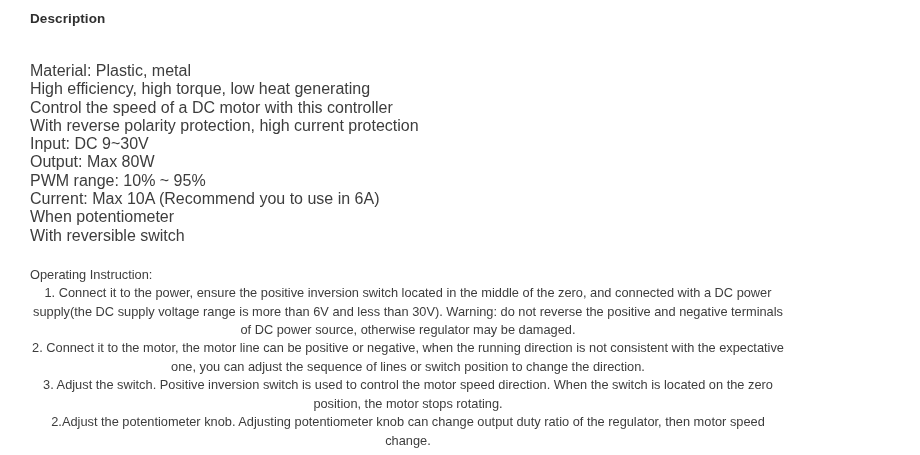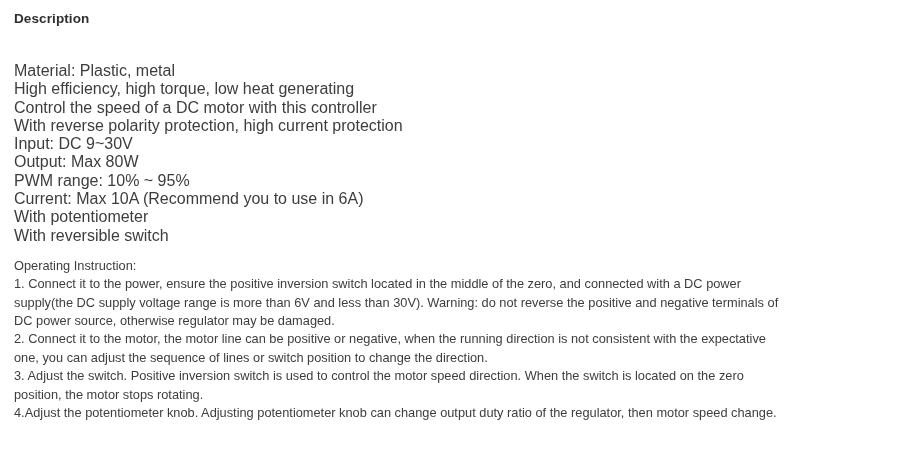--- a/index.html
+++ b/index.html
@@ -12,21 +12,21 @@
     height: 455px;
     font-family: "Liberation Sans", sans-serif;
     color: #3b3b3b;
     overflow: hidden;
   }
   .page {
     position: relative;
     width: 800px;
     height: 455px;
     box-sizing: border-box;
-    padding: 10px 14px 0 14px;
+    padding: 10px 14px 0 30px;
   }
   .section-title {
     font-size: 13.5px;
     font-weight: bold;
     color: #2f2f2f;
     letter-spacing: 0.1px;
     margin: 0 0 0 0;
     line-height: 18px;
   }
   .spec-list {
@@ -34,64 +34,64 @@
     padding: 0;
     list-style: none;
   }
   .spec-list li {
     font-size: 16px;
     line-height: 18.3px;
     color: #3d3d3d;
     white-space: nowrap;
   }
   .instructions {
-    margin-top: 12px;
+    margin-top: 21px;
   }
   .instructions-heading {
     font-size: 12.8px;
     line-height: 18.3px;
     color: #3d3d3d;
     margin-bottom: 0;
   }
   .instr-list {
     margin: 0;
     padding: 0;
     list-style: none;
   }
   .instr-list li {
     font-size: 12.8px;
     line-height: 18.4px;
     color: #3d3d3d;
     max-width: 893px;
-    text-align: left;
+    text-align: center;
   }
 </style>
 </head>
 <body>
 
 <div class="page">
 
   <h2 class="section-title">Description</h2>
 
   <ul class="spec-list">
     <li>Material: Plastic, metal</li>
     <li>High efficiency, high torque, low heat generating</li>
     <li>Control the speed of a DC motor with this controller</li>
     <li>With reverse polarity protection, high current protection</li>
     <li>Input: DC 9~30V</li>
     <li>Output: Max 80W</li>
     <li>PWM range: 10% ~ 95%</li>
     <li>Current: Max 10A (Recommend you to use in 6A)</li>
-    <li>With potentiometer</li>
+    <li>When potentiometer</li>
     <li>With reversible switch</li>
   </ul>
 
   <div class="instructions">
     <div class="instructions-heading">Operating Instruction:</div>
     <ul class="instr-list">
       <li>1. Connect it to the power, ensure the positive inversion switch located in the middle of the zero, and connected with a DC power supply(the DC supply voltage range is more than 6V and less than 30V). Warning: do not reverse the positive and negative terminals of DC power source, otherwise regulator may be damaged.</li>
       <li>2. Connect it to the motor, the motor line can be positive or negative, when the running direction is not consistent with the expectative one, you can adjust the sequence of lines or switch position to change the direction.</li>
       <li>3. Adjust the switch. Positive inversion switch is used to control the motor speed direction. When the switch is located on the zero position, the motor stops rotating.</li>
-      <li>4.Adjust the potentiometer knob. Adjusting potentiometer knob can change output duty ratio of the regulator, then motor speed change.</li>
+      <li>2.Adjust the potentiometer knob. Adjusting potentiometer knob can change output duty ratio of the regulator, then motor speed change.</li>
     </ul>
   </div>
 
 </div>
 
 </body></html>

